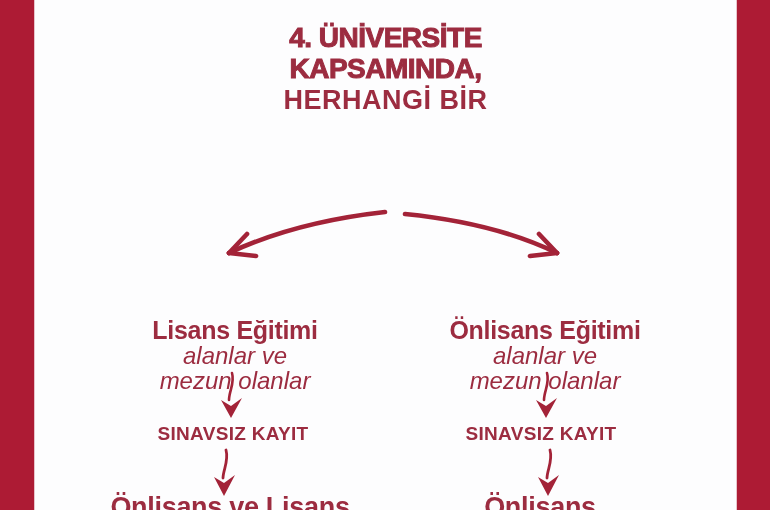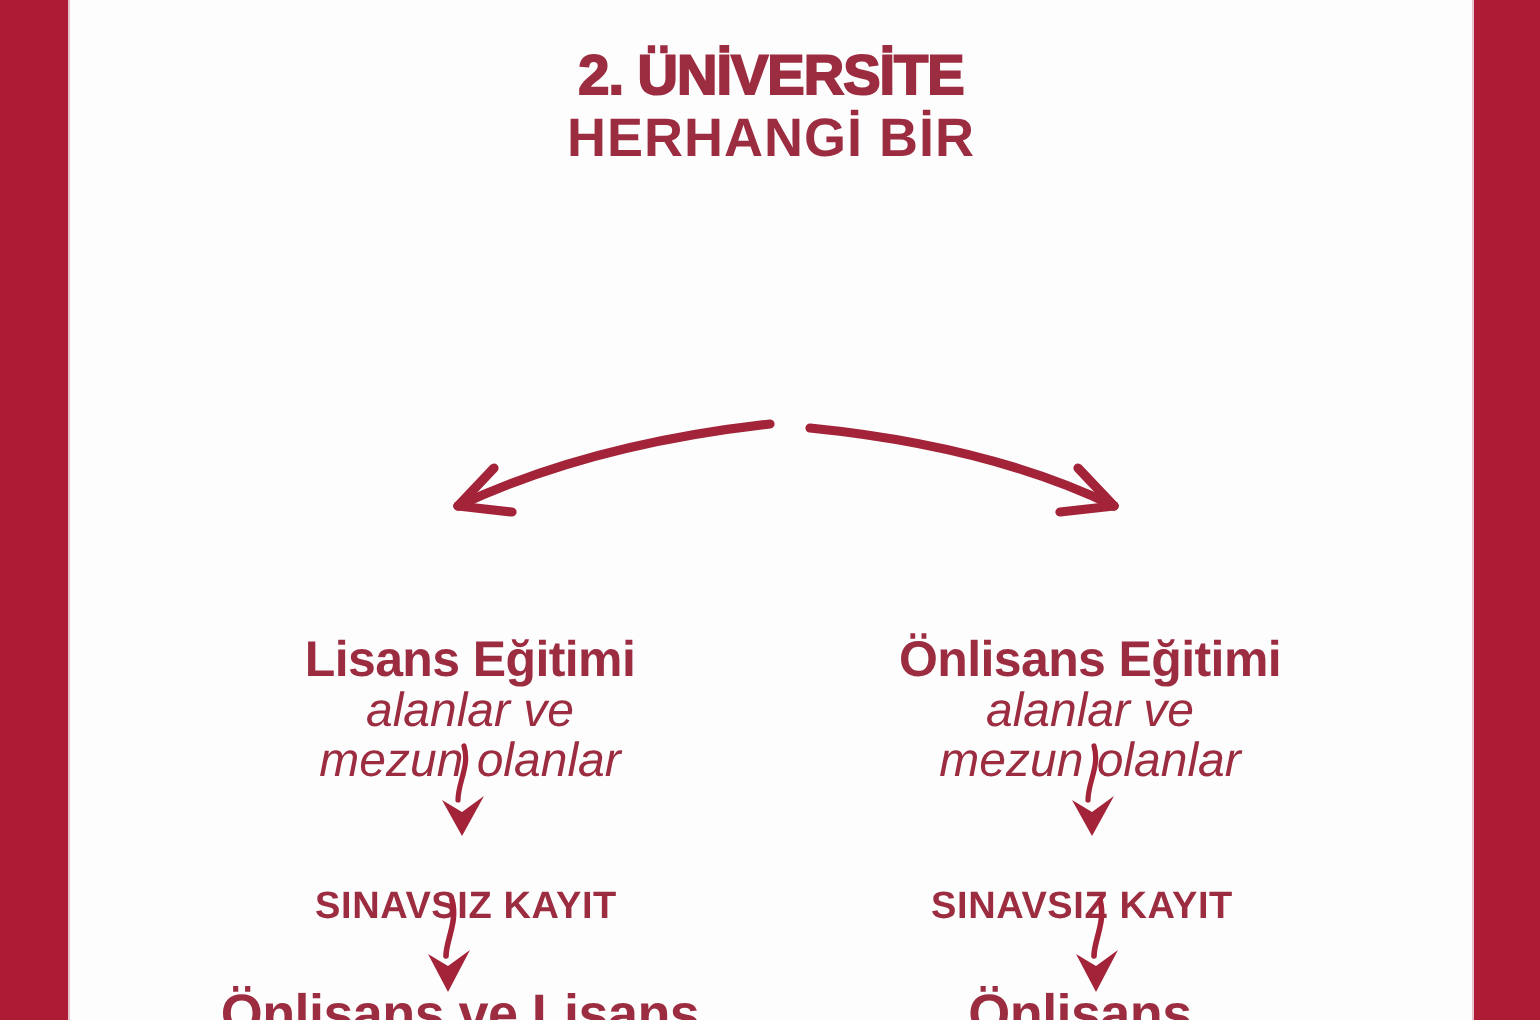--- a/index.html
+++ b/index.html
@@ -42,42 +42,43 @@
   .branch .subline { font-size:24px; font-weight:normal; line-height:25px;font-style:italic; }
 
   .down-arrow { position:absolute; }
   .da-l1 { left:217px; top:370px; }
   .da-r1 { left:532px; top:370px; }
   .da-l2 { left:210px; top:448px; }
   .da-r2 { left:534px; top:448px; }
 
   .step-label {
     position:absolute; top:423px; width:220px; text-align:center;
-    font-size:19px; font-weight:bold; letter-spacing:0.3px; color:#9c2c40;margin-top:20px;
+    font-size:19px; font-weight:bold; letter-spacing:0.3px; color:#9c2c40;
   }
   .step-label.left  { left:123px; }
   .step-label.right { left:431px; }
 
   .result {
     position:absolute; top:492px; width:280px; text-align:center;
     font-size:27px; font-weight:bold; letter-spacing:-0.3px; color:#9c2c40;
   }
   .result.left  { left:90px; }
   .result.right { left:400px; }
 </style>
 </head>
 <body>
 
 <div class="canvas">
 
   <div class="sidebar left"></div>
   <div class="sidebar right"></div>
 
   <div class="title">
-    <div class="t-heavy">2. ÜNİVERSİTE</div>
+    <div class="t-heavy">4. ÜNİVERSİTE</div>
+    <div class="t-heavy">KAPSAMINDA,</div>
     <div class="t-semi">HERHANGİ BİR</div>
   </div>
 
   <svg class="curved-arrows" width="410" height="65" viewBox="0 0 410 65">
     <g stroke="#a32338" stroke-width="4.6" fill="none" stroke-linecap="round" stroke-linejoin="round">
 
       <path d="M205 9 Q 115 19, 49 50"></path>
       <path d="M49 50 L67 31"></path>
       <path d="M49 50 L76 53"></path>
 

